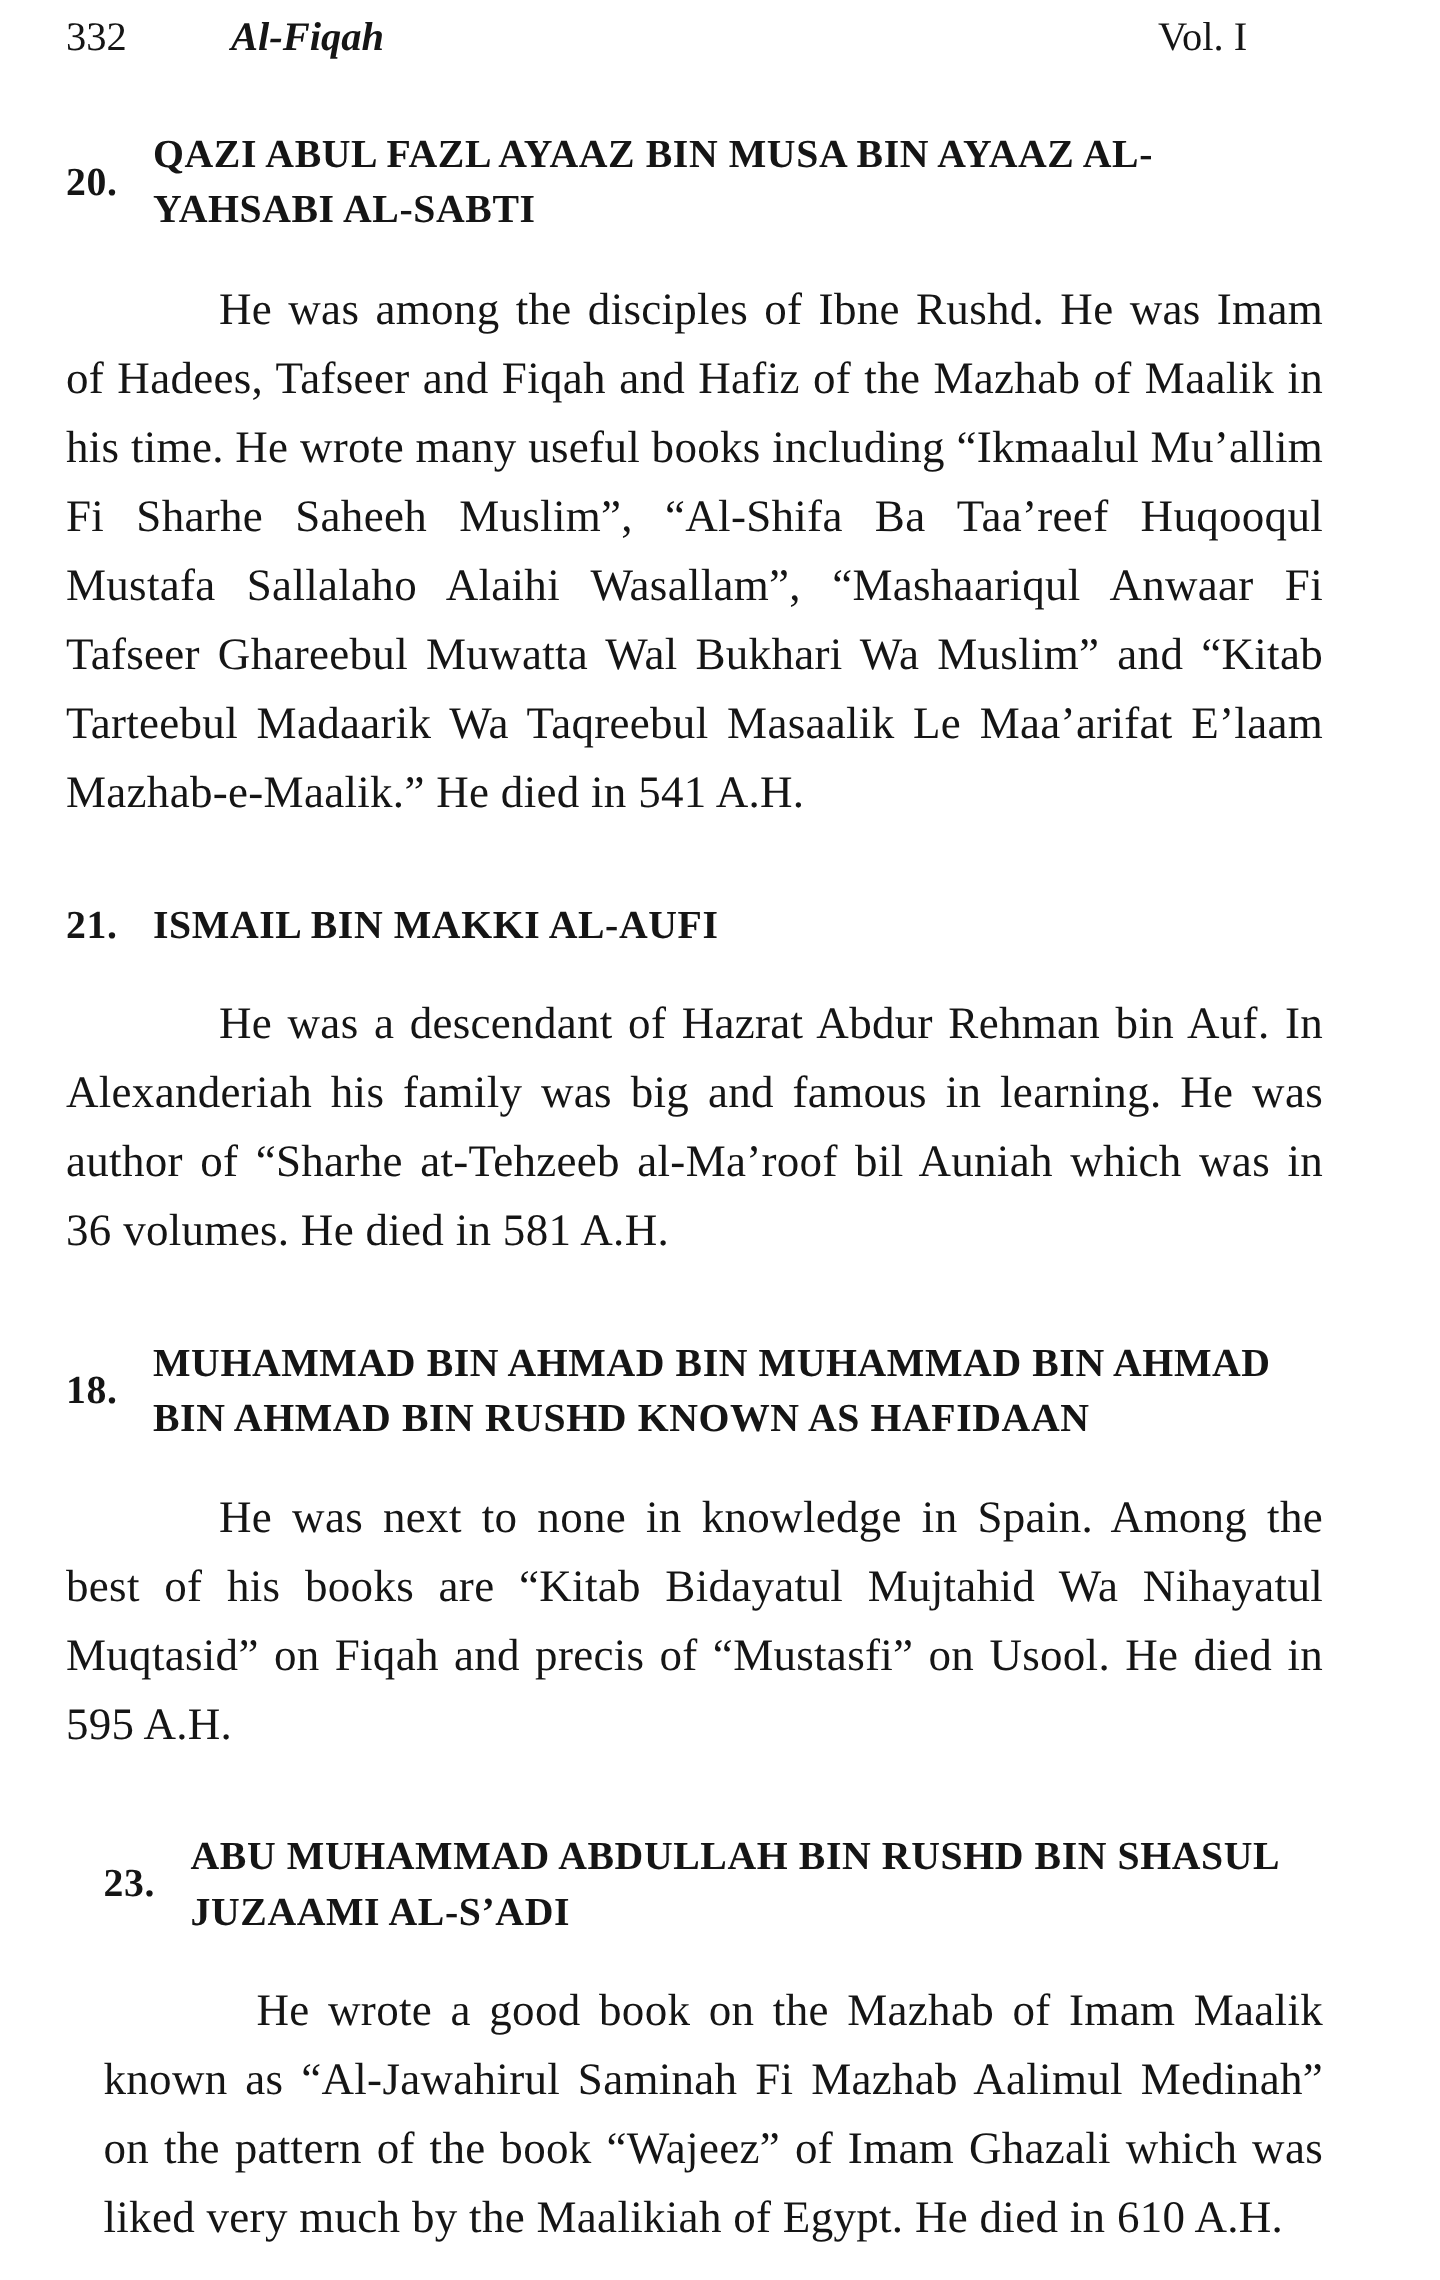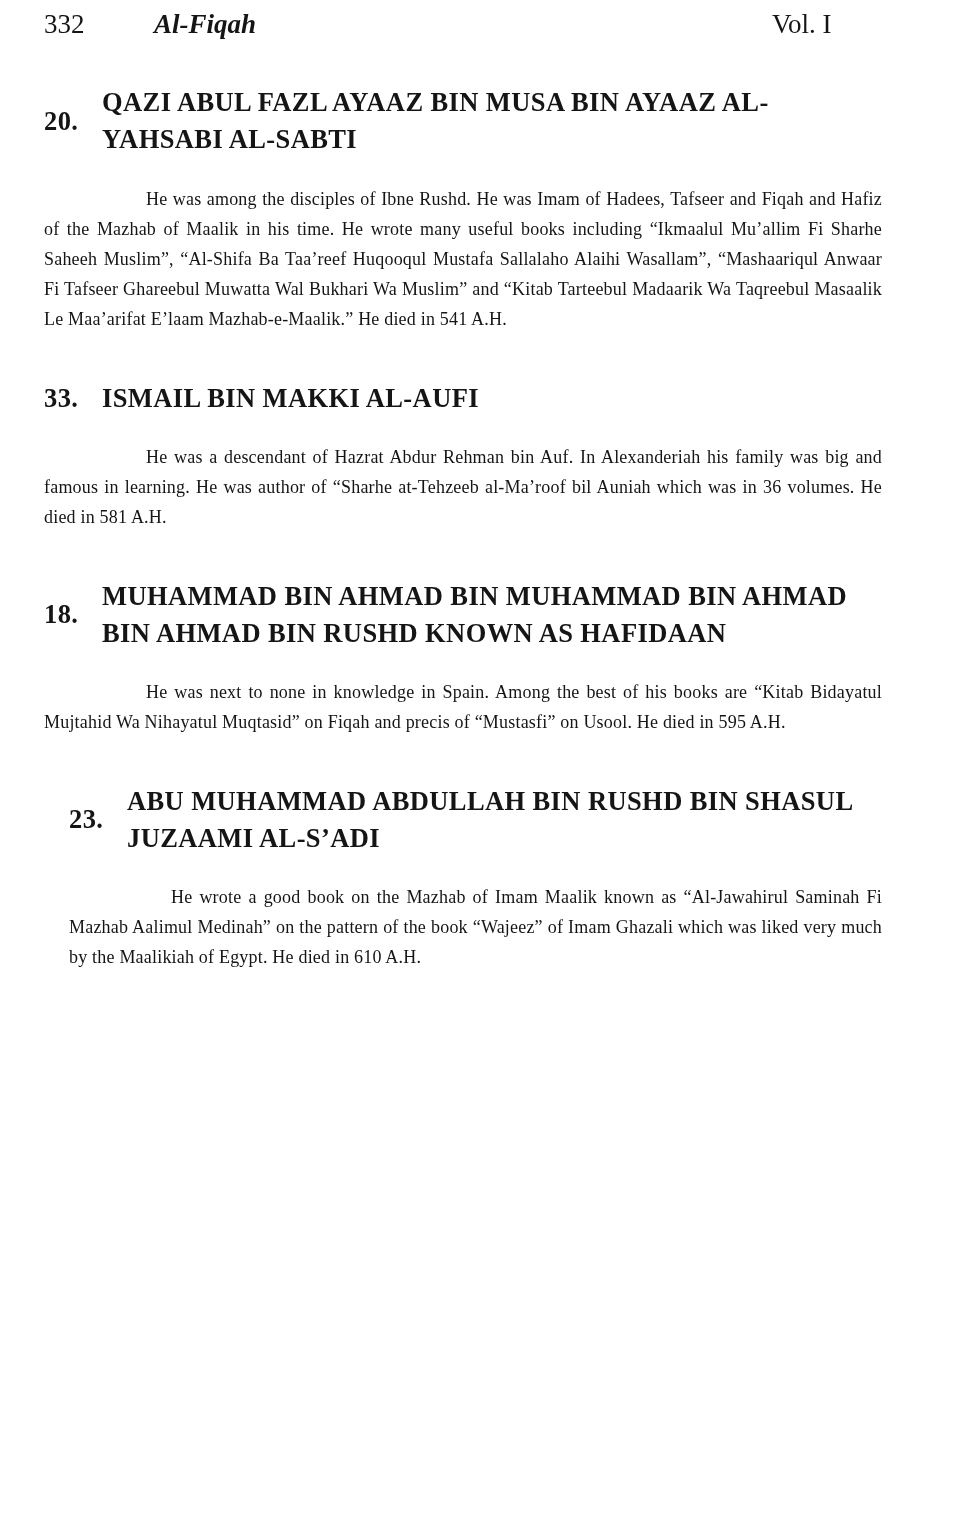--- a/index.html
+++ b/index.html
@@ -57,22 +57,22 @@
     margin-bottom: 26px;
   }
   .entry-number {
     flex: 0 0 58px;
   }
   .entry-title {
     flex: 1;
   }
   .entry-body {
     margin: 0;
-    font-size: 18px;
-    line-height: 30px;
+    font-size: 30px;
+    line-height: 46px;
     text-align: justify;
     text-indent: 102px;
     letter-spacing: 0.2px;
   }
 </style>
 </head>
 <body>
 
 <div class="page">
 
@@ -85,21 +85,21 @@
   <section class="entry">
     <div class="entry-heading">
       <span class="entry-number">20.</span>
       <span class="entry-title">QAZI ABUL FAZL AYAAZ BIN MUSA BIN AYAAZ AL-YAHSABI AL-SABTI</span>
     </div>
     <p class="entry-body">He was among the disciples of Ibne Rushd. He was Imam of Hadees, Tafseer and Fiqah and Hafiz of the Mazhab of Maalik in his time. He wrote many useful books including “Ikmaalul Mu’allim Fi Sharhe Saheeh Muslim”, “Al-Shifa Ba Taa’reef Huqooqul Mustafa Sallalaho Alaihi Wasallam”, “Mashaariqul Anwaar Fi Tafseer Ghareebul Muwatta Wal Bukhari Wa Muslim” and “Kitab Tarteebul Madaarik Wa Taqreebul Masaalik Le Maa’arifat E’laam Mazhab-e-Maalik.” He died in 541 A.H.</p>
   </section>
 
   <section class="entry">
     <div class="entry-heading">
-      <span class="entry-number">33.</span>
+      <span class="entry-number">21.</span>
       <span class="entry-title">ISMAIL BIN MAKKI AL-AUFI</span>
     </div>
     <p class="entry-body">He was a descendant of Hazrat Abdur Rehman bin Auf. In Alexanderiah his family was big and famous in learning. He was author of “Sharhe at-Tehzeeb al-Ma’roof bil Auniah which was in 36 volumes. He died in 581 A.H.</p>
   </section>
 
   <section class="entry">
     <div class="entry-heading">
       <span class="entry-number">18.</span>
       <span class="entry-title">MUHAMMAD BIN AHMAD BIN MUHAMMAD BIN AHMAD BIN AHMAD BIN RUSHD KNOWN AS HAFIDAAN</span>
     </div>

